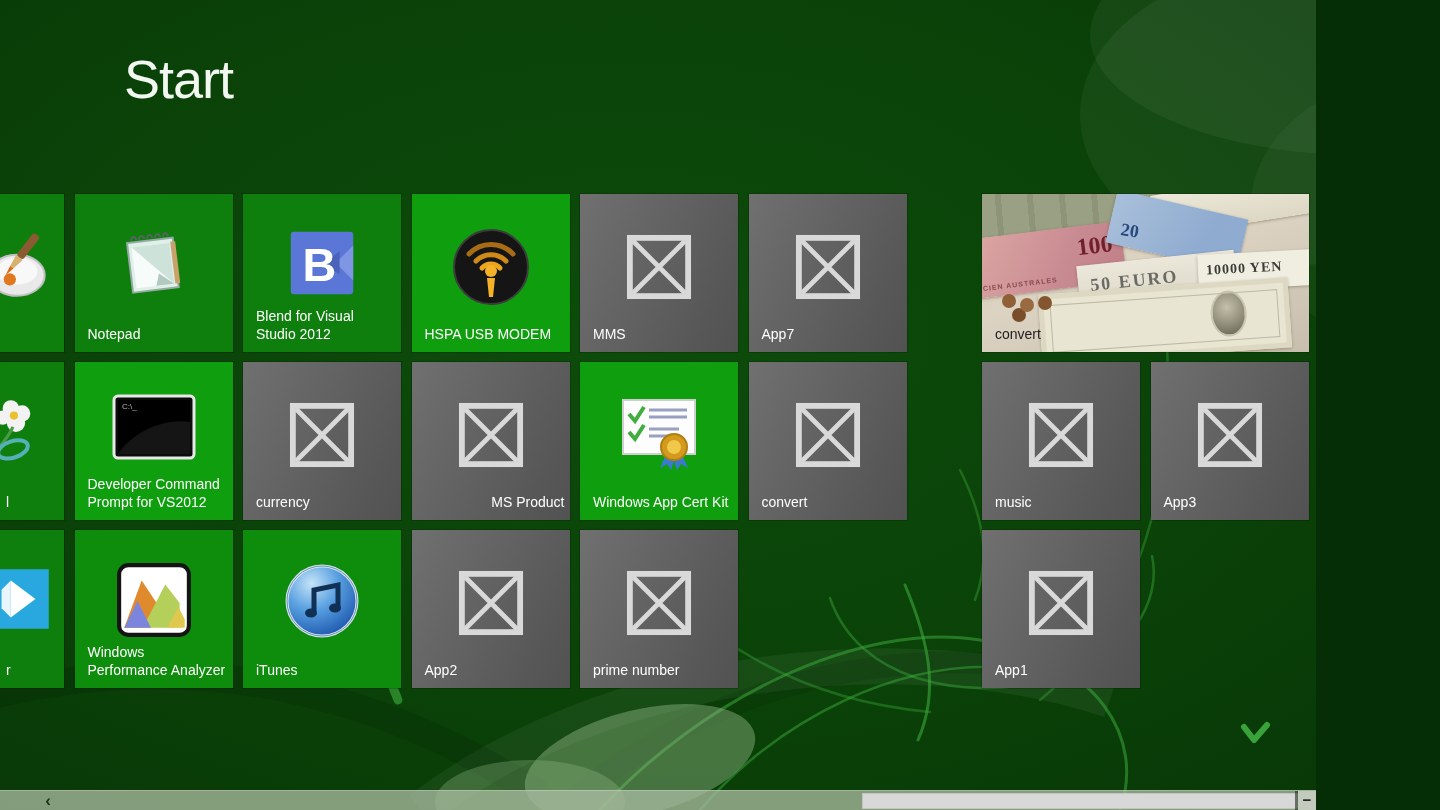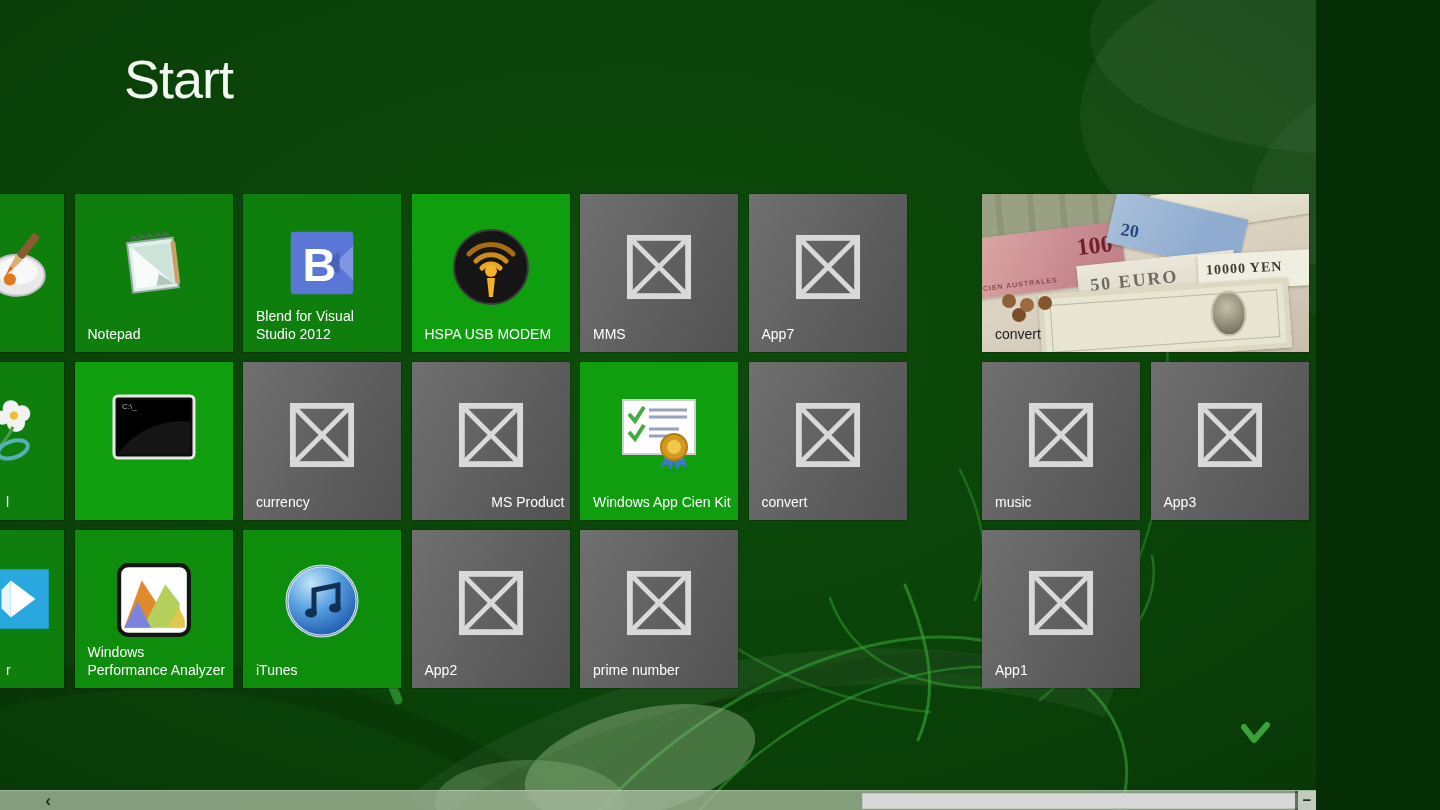--- a/index.html
+++ b/index.html
@@ -256,20 +256,21 @@
           </svg></div>
         <div class="label">l</div>
       </div>
       <div class="tile green-bright" style="left: 74.5px; top: 362px; width: 158px; height: 158px;">
         <div class="icon"><svg width="88" height="72" viewBox="0 0 88 72">
             <rect x="4" y="4" width="80" height="62" rx="4" fill="#0c0c0c" stroke="#e8e8e8" stroke-width="3"></rect>
             <rect x="8" y="8" width="72" height="54" rx="2" fill="#000000"></rect>
             <path d="M8 62 C24 38 56 26 80 30 L80 62 Z" fill="#151515"></path>
             <text x="12" y="17" font-size="8" fill="#bbbbbb" font-family="Liberation Mono, monospace">C:\_</text>
           </svg></div>
+        <div class="label">Developer Command Prompt for VS2012</div>
       </div>
       <div class="tile gray" style="left: 243px; top: 362px; width: 158px; height: 158px;">
         <div class="icon"><svg width="66" height="66" viewBox="0 0 68 68">
             <rect x="4" y="4" width="60" height="60" fill="none" stroke="#d9d9d9" stroke-width="6"></rect>
             <path d="M7 7 L61 61 M61 7 L7 61" stroke="#d9d9d9" stroke-width="5"></path>
           </svg></div>
         <div class="label">currency</div>
       </div>
       <div class="tile gray" style="left: 411.5px; top: 362px; width: 158px; height: 158px; text-align: right;">
         <div class="icon"><svg width="66" height="66" viewBox="0 0 68 68">
@@ -284,21 +285,21 @@
             <path d="M14 22 l6 7 9 -14" stroke="#3fae3f" stroke-width="4" fill="none"></path>
             <path d="M14 40 l6 7 9 -14" stroke="#3fae3f" stroke-width="4" fill="none"></path>
             <g stroke="#9aa0c0" stroke-width="3">
               <path d="M34 18 h38 M34 25 h38 M34 37 h30 M34 44 h30"></path>
             </g>
             <path d="M52 60 l-7 16 7 -4 4 6 5 -15 Z" fill="#3a7ad0"></path>
             <path d="M66 60 l7 16 -7 -4 -4 6 -5 -15 Z" fill="#3a7ad0"></path>
             <circle cx="59" cy="55" r="13" fill="#d49a1e" stroke="#b07f12" stroke-width="2"></circle>
             <circle cx="59" cy="55" r="7" fill="#f0c84a"></circle>
           </svg></div>
-        <div class="label">Windows App Cien Kit</div>
+        <div class="label">Windows App Cert Kit</div>
       </div>
       <div class="tile gray" style="left: 748.5px; top: 362px; width: 158px; height: 158px;">
         <div class="icon"><svg width="66" height="66" viewBox="0 0 68 68">
             <rect x="4" y="4" width="60" height="60" fill="none" stroke="#d9d9d9" stroke-width="6"></rect>
             <path d="M7 7 L61 61 M61 7 L7 61" stroke="#d9d9d9" stroke-width="5"></path>
           </svg></div>
         <div class="label">convert</div>
       </div>
       <div class="tile gray" style="left: 982px; top: 362px; width: 158px; height: 158px;">
         <div class="icon"><svg width="66" height="66" viewBox="0 0 68 68">

